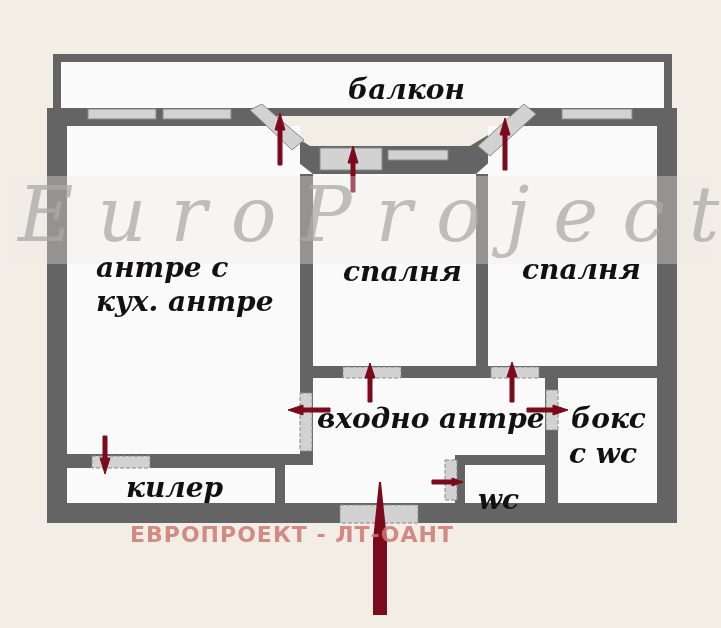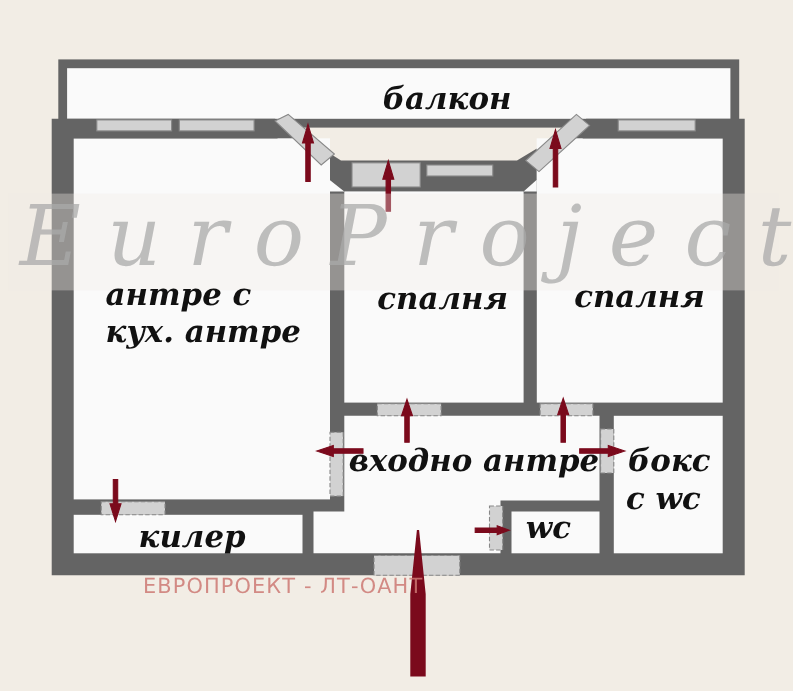--- a/index.html
+++ b/index.html
@@ -1,21 +1,21 @@
 <!DOCTYPE html>
 <html><head>
 <meta charset="utf-8">
 <style>
   html, body { margin: 0; padding: 0; }
   body { width: 721px; height: 628px; background: #f2ede5; position: relative; overflow: hidden; font-family: "DejaVu Serif", serif; }
   #plan { position: absolute; left: 0; top: 0; }
   .lbl { position: absolute; font-family: "DejaVu Serif", serif; font-style: italic; font-weight: bold; color: #111; font-size: 28px; line-height: 1.25; white-space: nowrap; }
   .wm { position: absolute; font-family: "DejaVu Serif", serif; font-style: italic; color: rgba(170,170,170,0.75); font-size: 76px; letter-spacing: 24px; white-space: nowrap; }
   .wmband { position: absolute; left: 8px; top: 176px; width: 700px; height: 88px; background: rgba(240,236,228,0.35); }
-  .sub { position: absolute; font-family: "DejaVu Sans", sans-serif; font-weight: normal; color: rgba(205,120,115,0.85); font-size: 19px; letter-spacing: 1px; white-space: nowrap; }
+  .sub { position: absolute; font-family: "DejaVu Sans", sans-serif; font-weight: bold; color: rgba(205,120,115,0.85); font-size: 22px; letter-spacing: 1px; white-space: nowrap; }
 </style>
 </head>
 <body>
 
 <svg id="plan" width="721" height="628" viewBox="0 0 721 628" xmlns="http://www.w3.org/2000/svg">
 
   <g>
     <rect x="53" y="54" width="619" height="62" fill="#646464"></rect>
     <rect x="61" y="62" width="603" height="46" fill="#fafafa"></rect>
   </g>
@@ -78,16 +78,16 @@
 <div class="wm" style="left:18px; top:170px;">EuroProject</div>
 
 <div class="lbl" style="left:348px; top:72px;">балкон</div>
 <div class="lbl" style="left:96px; top:250px;">антре с</div>
 <div class="lbl" style="left:96px; top:284px;">кух.  антре</div>
 <div class="lbl" style="left:343px; top:254px;">спалня</div>
 <div class="lbl" style="left:522px; top:252px;">спалня</div>
 <div class="lbl" style="left:317px; top:401px;">входно антре</div>
 <div class="lbl" style="left:571px; top:401px;">бокс</div>
 <div class="lbl" style="left:569px; top:436px;">с wc</div>
-<div class="lbl" style="left:478px; top:462px;">wc</div>
+<div class="lbl" style="left:478px; top:482px;">wc</div>
 <div class="lbl" style="left:100px; top:470px;margin-left:26px;">килер</div>
 
 <div class="sub" style="left:130px; top:522px;">ЕВРОПРОЕКТ - ЛТ-ОАНТ</div>
 
 </body></html>

